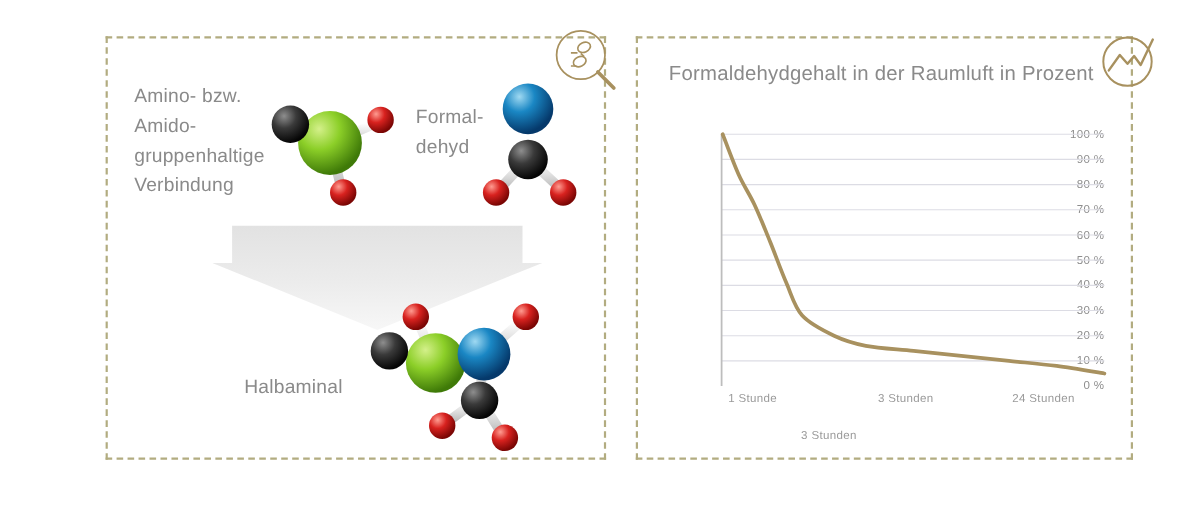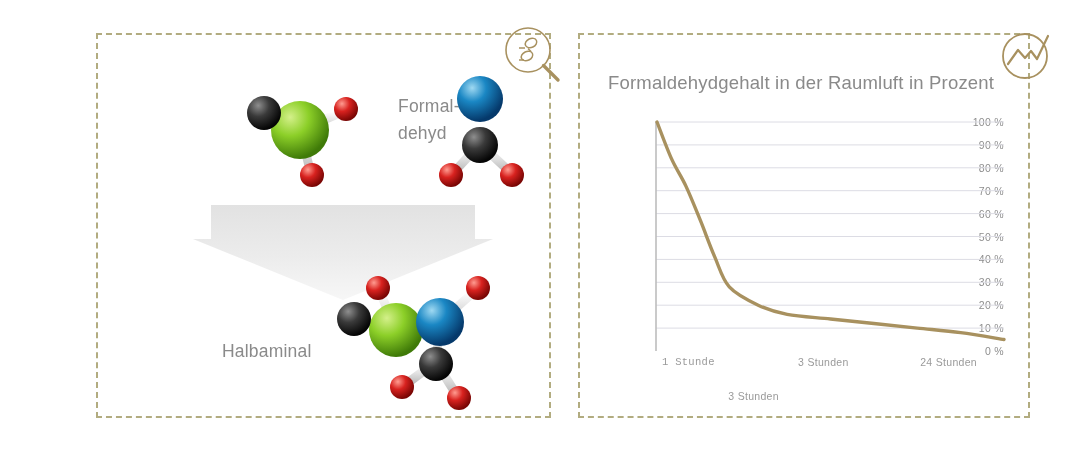--- a/index.html
+++ b/index.html
@@ -47,21 +47,21 @@
   .lbl {
     position: absolute;
     font-size: 17.5px;
     line-height: 27px;
     color: #8a8a8a;
     font-weight: 400;
     letter-spacing: .2px;
     white-space: pre-line;
   }
   #label-amino { left: 122px; top: 74px; width: 180px; }
-  #label-formaldehyd { left: 378px; top: 93px; width: 92px; margin-left: 20px; }
+  #label-formaldehyd { left: 378px; top: 93px; width: 92px; }
   #label-halbaminal { left: 222px; top: 338px; width: 180px; }
 
   
   #reaction-arrow {
     position: absolute;
     left: 193px;
     top: 205px;
     width: 300px;
     height: 95px;
   }
@@ -71,21 +71,21 @@
   .molecule { position: absolute; }
   .molecule svg { display: block; width: 100%; height: 100%; overflow: visible; }
   #molecule-amine       { left: 238px; top: 82px;  width: 130px; height: 110px; }
   #molecule-formaldehyd { left: 432px; top: 72px;  width: 110px; height: 120px; }
   #molecule-halbaminal  { left: 328px; top: 272px; width: 180px; height: 135px; }
 
   
   #chart-title {
     position: absolute;
     left: 608px;
-    top: 72px;
+    top: 56px;
     font-size: 18.5px;
     color: #8a8a8a;
     letter-spacing: .2px;
     white-space: nowrap;
   }
   #chart-area {
     position: absolute;
     left: 604px;
     top: 122px;
     width: 400px;
@@ -130,20 +130,24 @@
       <circle cx="30" cy="30" r="22" fill="none" stroke="#a8915f" stroke-width="1.6"></circle>
       <line x1="45.5" y1="45.5" x2="60" y2="60" stroke="#a8915f" stroke-width="3.4" stroke-linecap="round"></line>
       <ellipse cx="33" cy="23" rx="6" ry="4.4" fill="none" stroke="#a8915f" stroke-width="1.5" transform="rotate(-25 33 23)"></ellipse>
       <ellipse cx="29" cy="36" rx="6" ry="4.4" fill="none" stroke="#a8915f" stroke-width="1.5" transform="rotate(-25 29 36)"></ellipse>
       <line x1="21" y1="28" x2="27" y2="28" stroke="#a8915f" stroke-width="1.5"></line>
       <line x1="21" y1="40" x2="26" y2="40" stroke="#a8915f" stroke-width="1.5"></line>
       <line x1="30" y1="28.5" x2="33" y2="31.5" stroke="#a8915f" stroke-width="1.5"></line>
     </svg>
   </div>
 
+  <div id="label-amino" class="lbl">Amino- bzw.
+Amido-
+gruppenhaltige
+Verbindung</div>
 
   <div id="label-formaldehyd" class="lbl">Formal-
 dehyd</div>
 
   <div id="label-halbaminal" class="lbl">Halbaminal</div>
 
   <div id="reaction-arrow">
     <svg viewBox="0 0 300 95" preserveAspectRatio="none">
       <defs>
         <linearGradient id="arrGrad" x1="0" y1="0" x2="0" y2="1">
@@ -270,20 +274,20 @@
             <line x1="1" x2="349" y1="183.2" y2="183.2" stroke="#dcdce4" stroke-width="1"></line>
             <line x1="1" x2="349" y1="206.1" y2="206.1" stroke="#dcdce4" stroke-width="1"></line>
             <line x1="1" x2="349" y1="229" y2="229" stroke="#dcdce4" stroke-width="0"></line>
           </g>
         <line id="y-axis-line" x1="1" y1="0" x2="1" y2="229" stroke="#bdbdbd" stroke-width="1.6"></line>
         <path id="series-path" fill="none" stroke="#a8915f" stroke-width="3.4" stroke-linecap="round" stroke-linejoin="round" d="M 2.00 0.00 C 4.41 6.11, 11.64 25.95, 16.46 36.64 C 21.28 47.33, 26.10 53.82, 30.92 64.12 C 35.74 74.42, 40.56 86.64, 45.38 98.47 C 50.19 110.30, 55.01 124.04, 59.83 135.11 C 64.65 146.18, 67.06 156.87, 74.29 164.88 C 81.52 172.89, 93.57 178.62, 103.21 183.20 C 112.85 187.78, 120.08 190.07, 132.13 192.36 C 144.17 194.65, 161.04 195.41, 175.50 196.94 C 189.96 198.47, 204.42 199.99, 218.88 201.52 C 233.33 203.05, 247.79 204.57, 262.25 206.10 C 276.71 207.63, 291.17 208.77, 305.63 210.68 C 320.08 212.59, 341.77 216.41, 349.00 217.55"></path>
       </svg>
     </div>
 
     <div id="xtick-host">
-        <div class="xtick" style="left: 57.98px; font-family: Liberation Mono, monospace;">1 Stunde</div>
+        <div class="xtick" style="left: 57.98px;">1 Stunde</div>
         <div class="xtick" style="left: 124.29px; margin-top: 34px;">3 Stunden</div>
         <div class="xtick" style="left: 194.09px;">3 Stunden</div>
         <div class="xtick" style="left: 316.24px;">24 Stunden</div>
       </div>
   </div>
 
 </div>
 
 </body></html>

